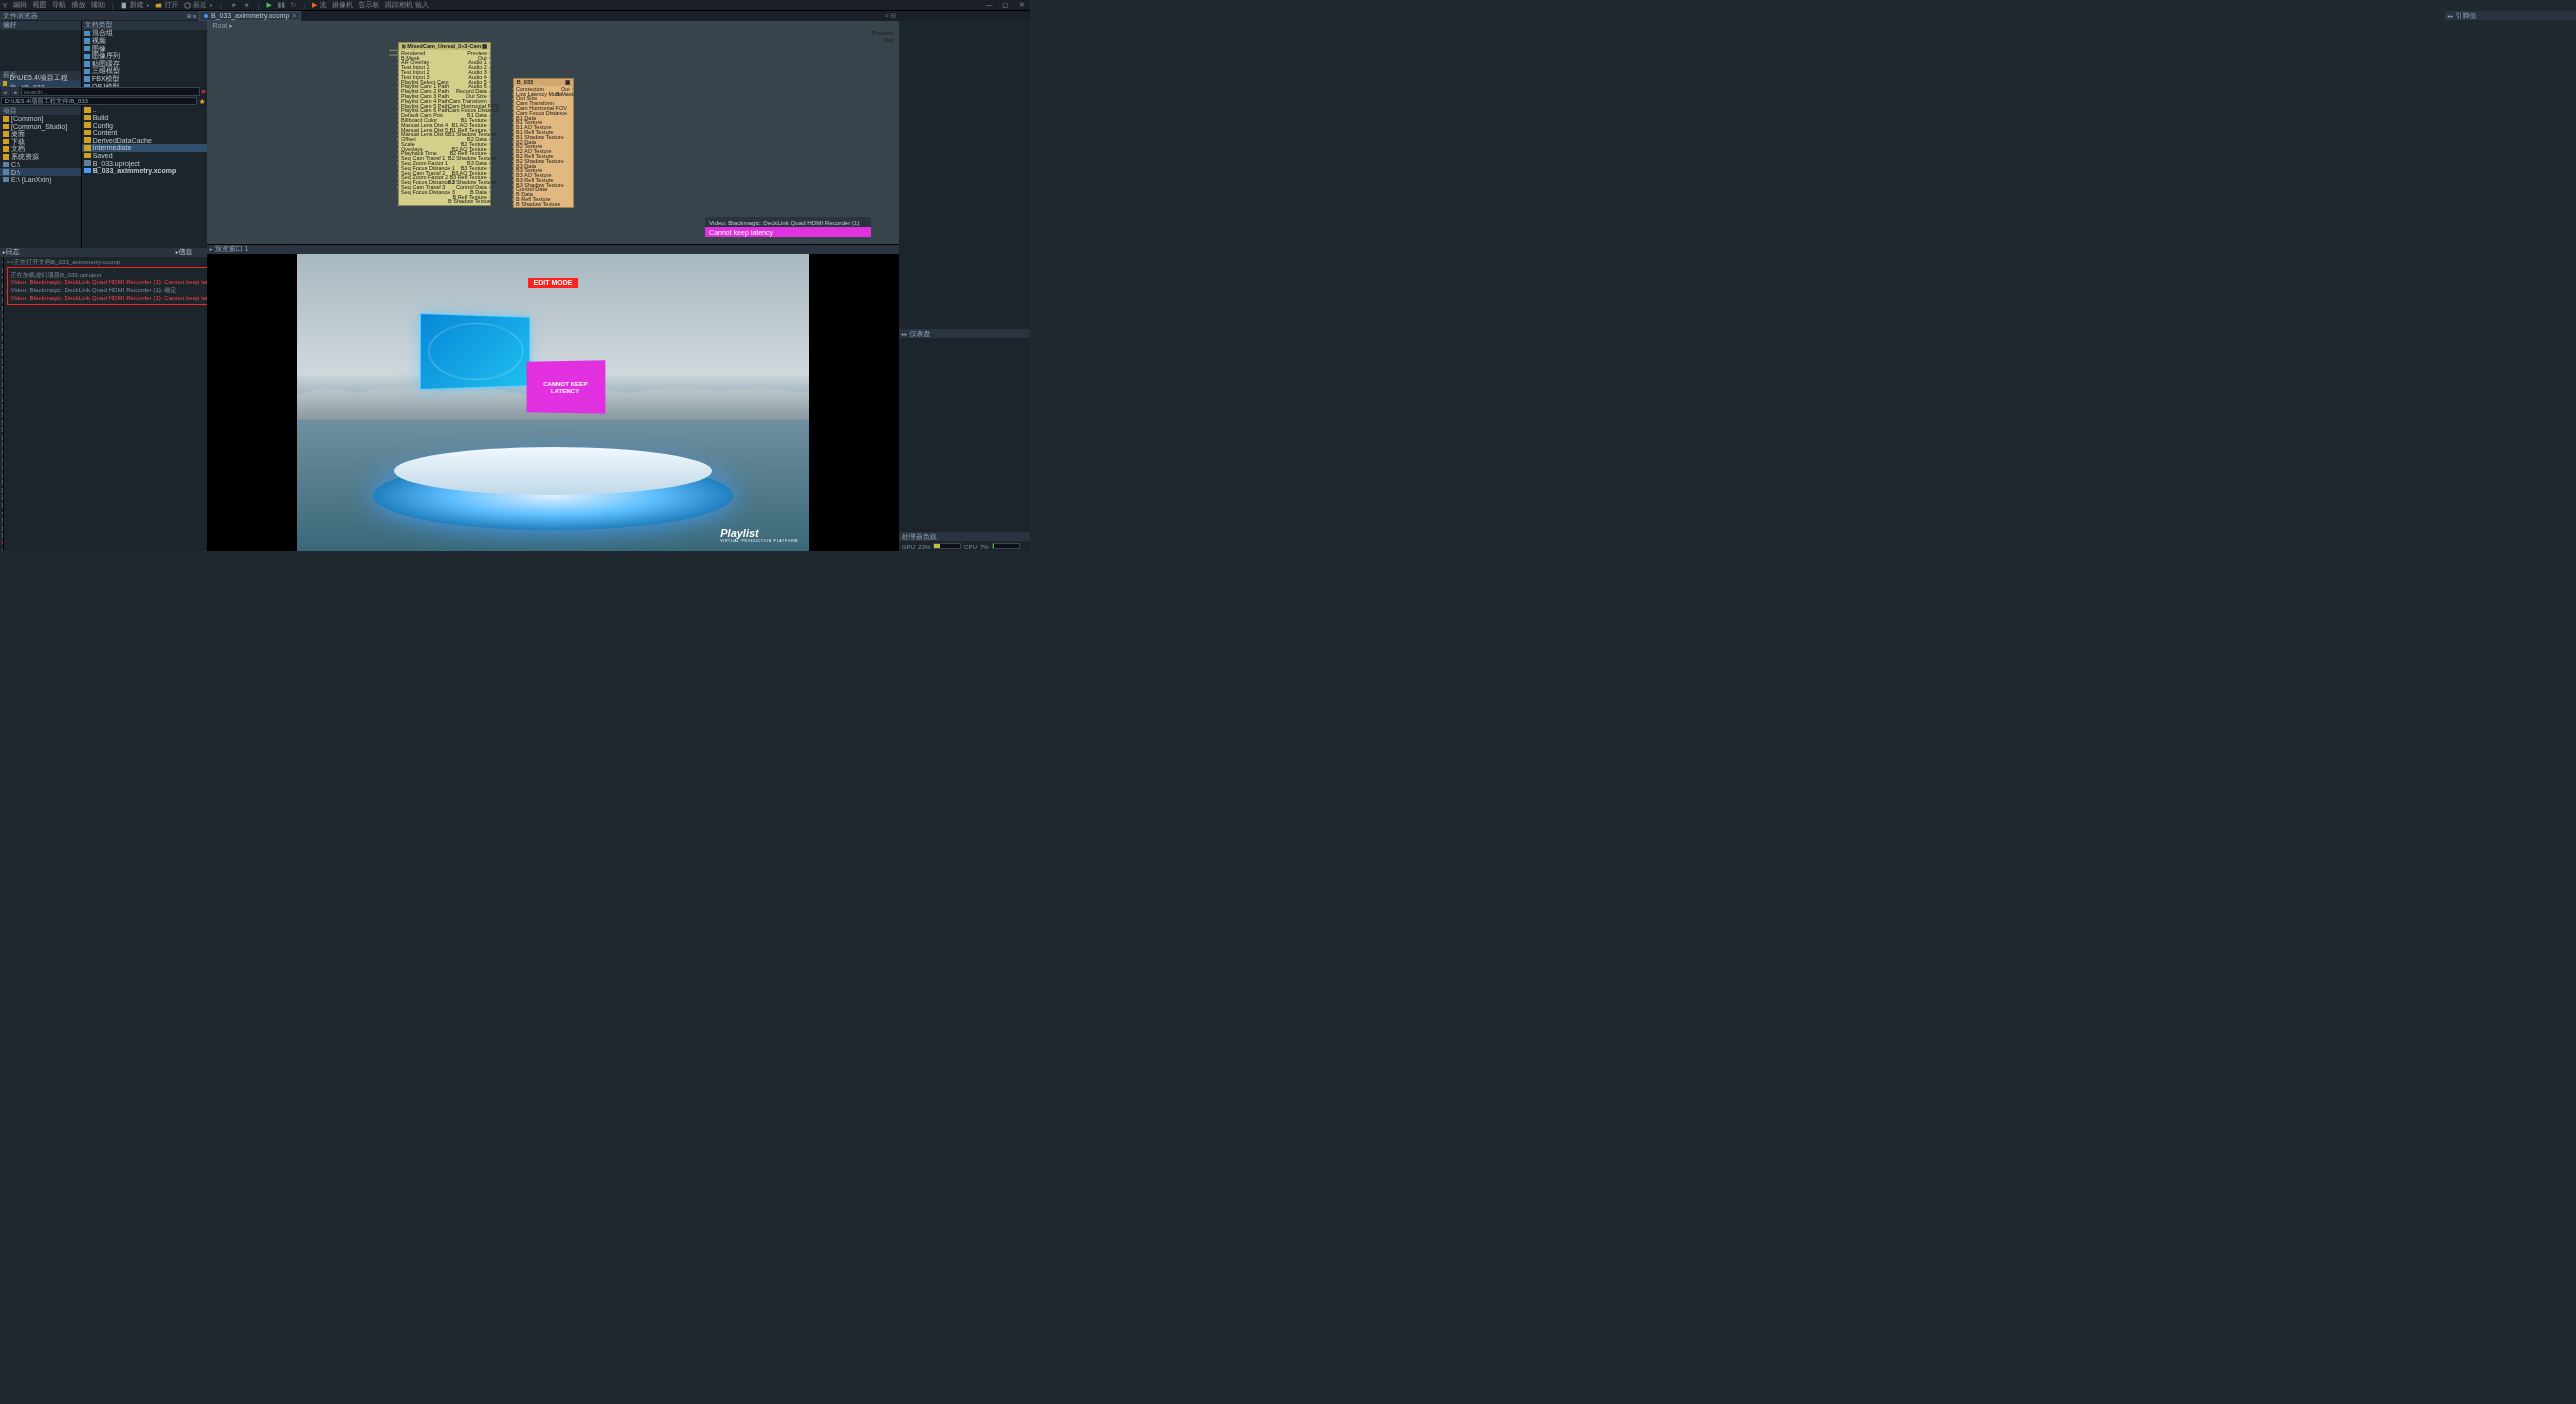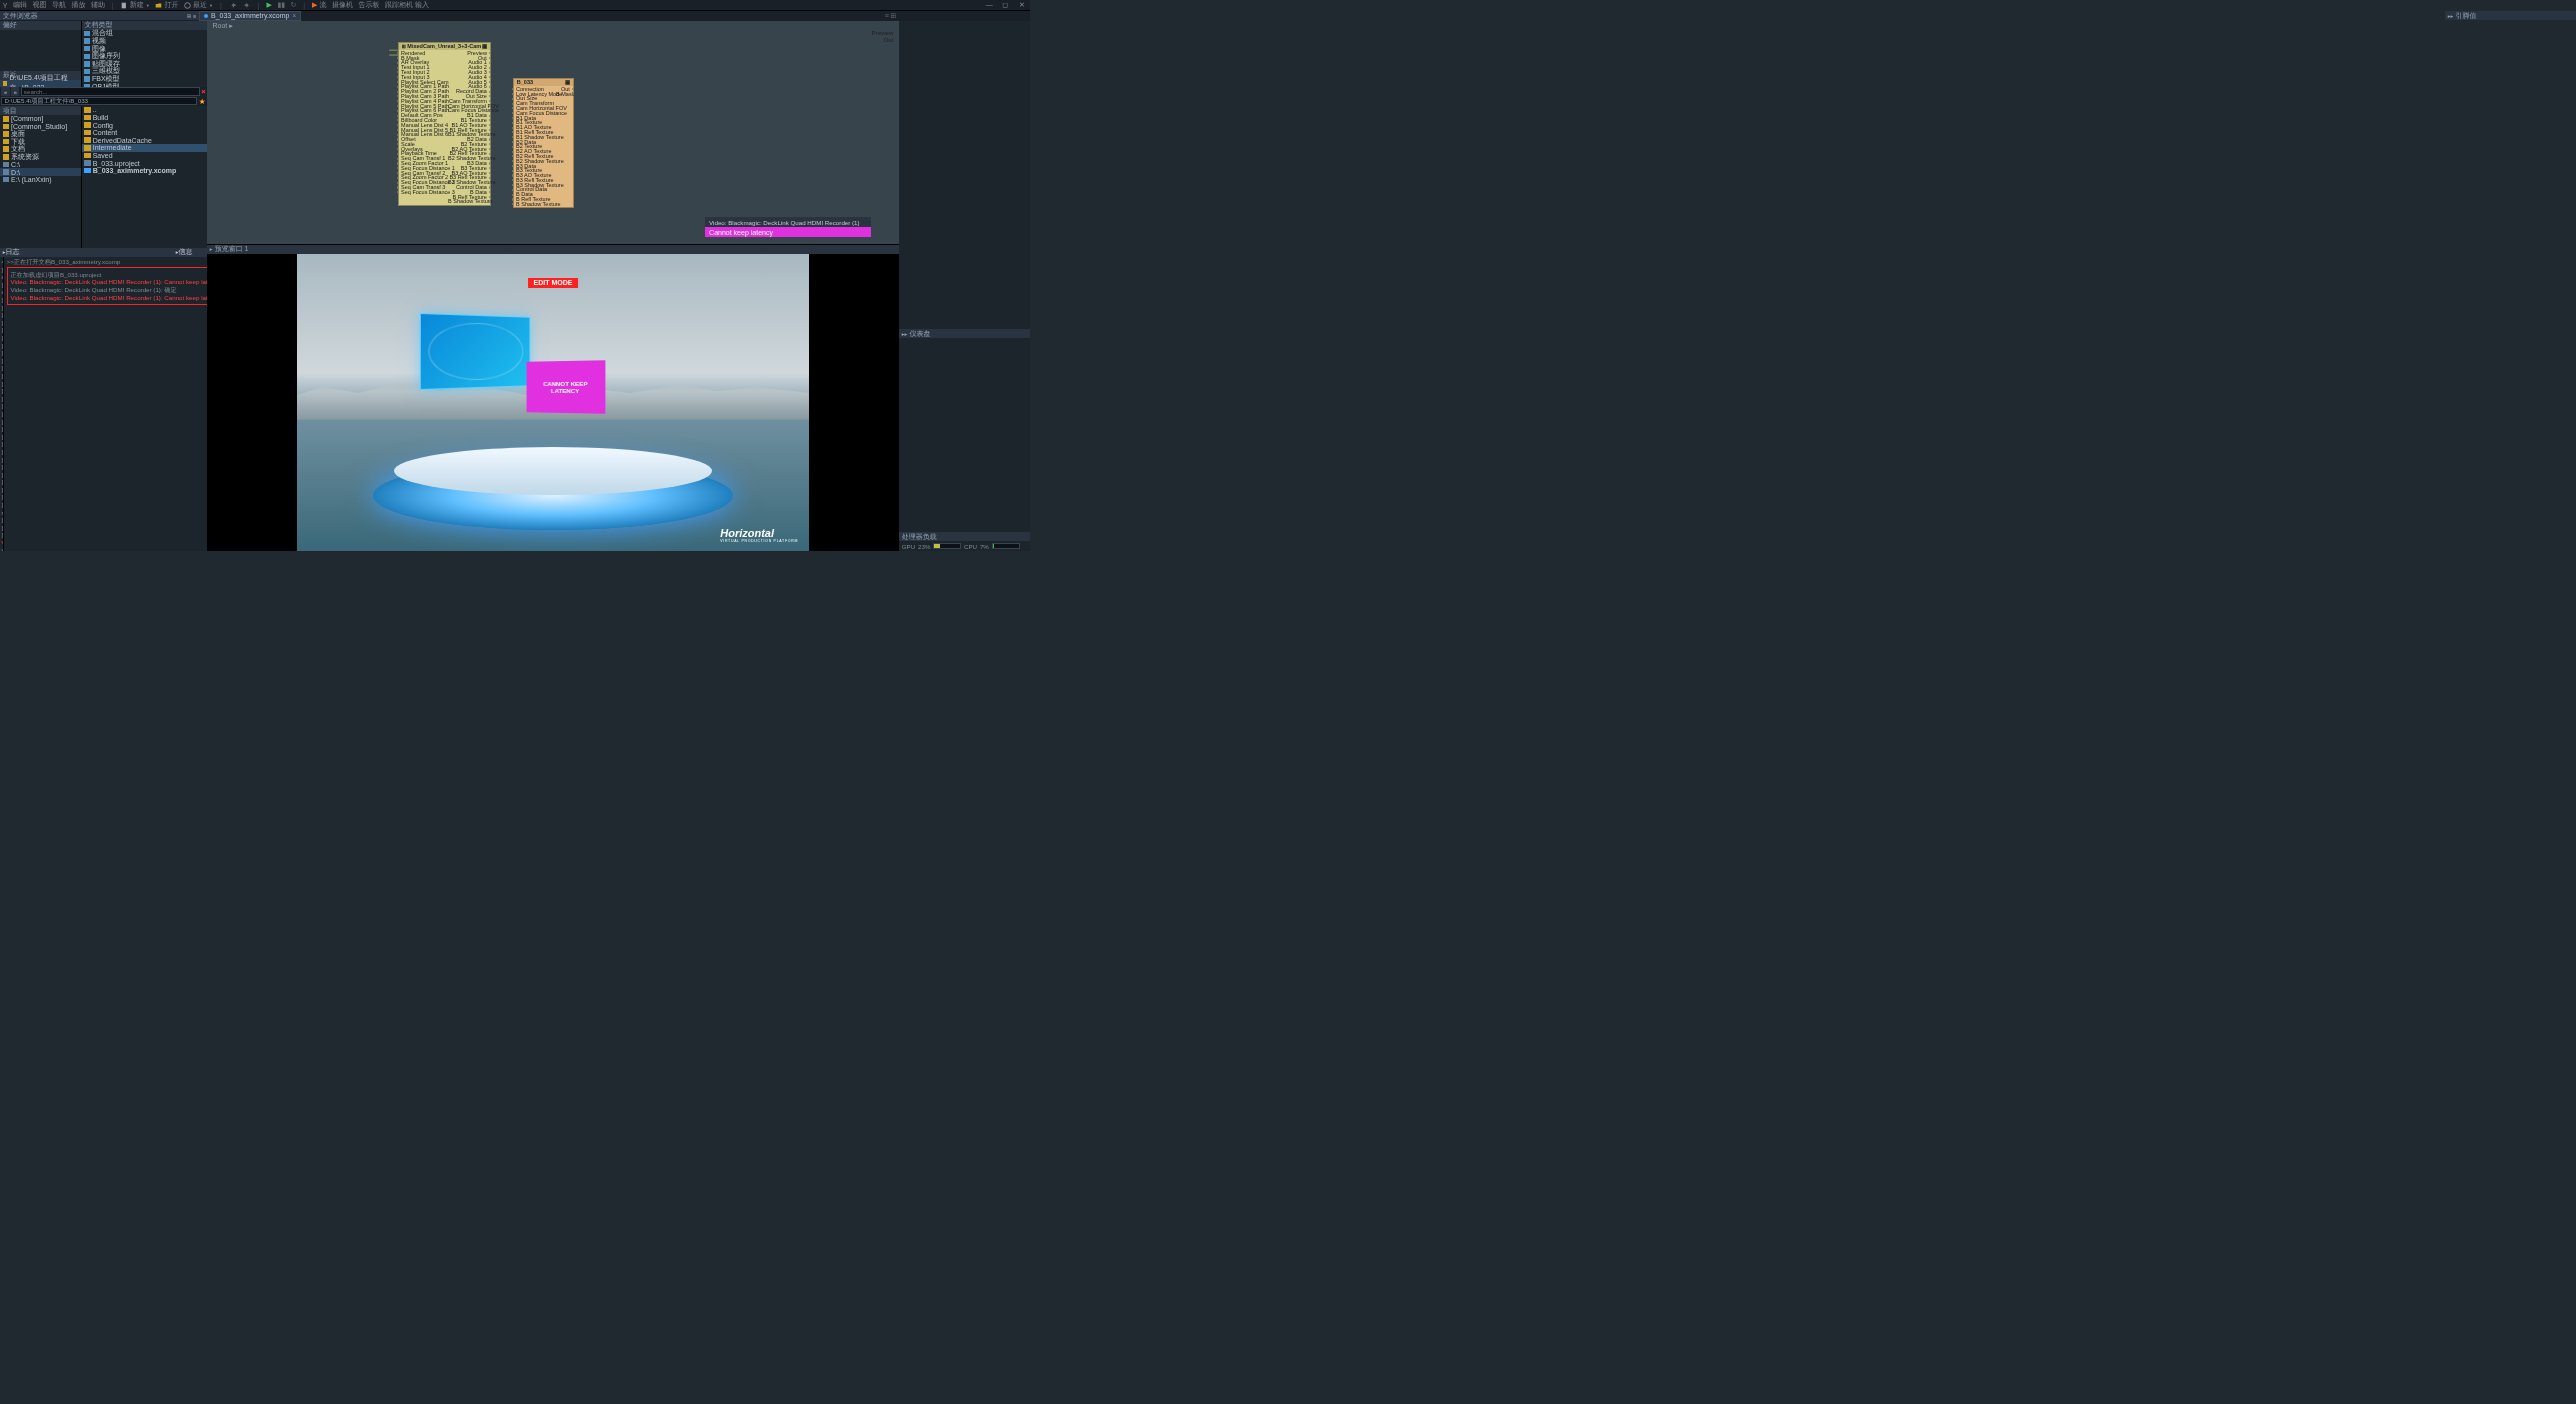--- a/index.html
+++ b/index.html
@@ -547,21 +547,21 @@
         <div class="stage">
           <div class="stage-ring"></div>
           <div class="stage-top"></div>
         </div>
         <div class="screen1"></div>
         <div class="screen2">
             <span style="white-space:pre-line">CANNOT KEEP
 LATENCY</span>
           </div>
         <div class="edit-badge">EDIT MODE</div>
-        <div class="logo"><span>Horizontal</span><small>VIRTUAL PRODUCTION PLATFORM</small></div>
+        <div class="logo"><span>Playlist</span><small>VIRTUAL PRODUCTION PLATFORM</small></div>
       </div>
     </div>
   </div>
 
   <div class="right-col">
     <div class="right-panel"></div>
     <div class="panel-header">
         <span class="tri">▸▸</span>
         <span>仪表盘</span>
       </div>

